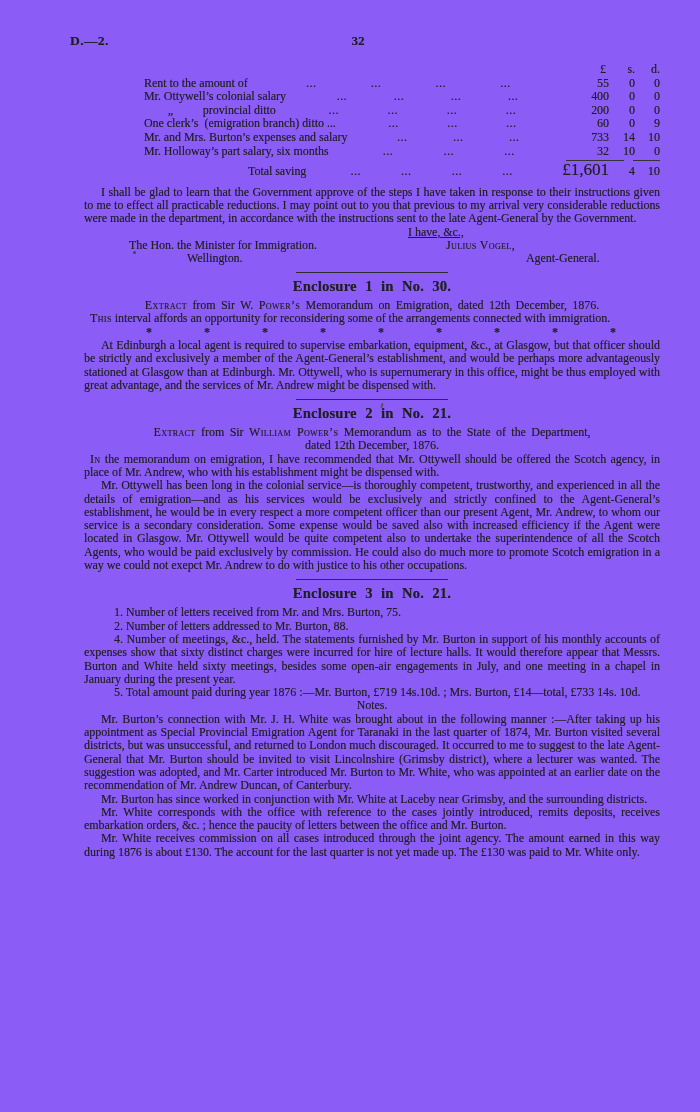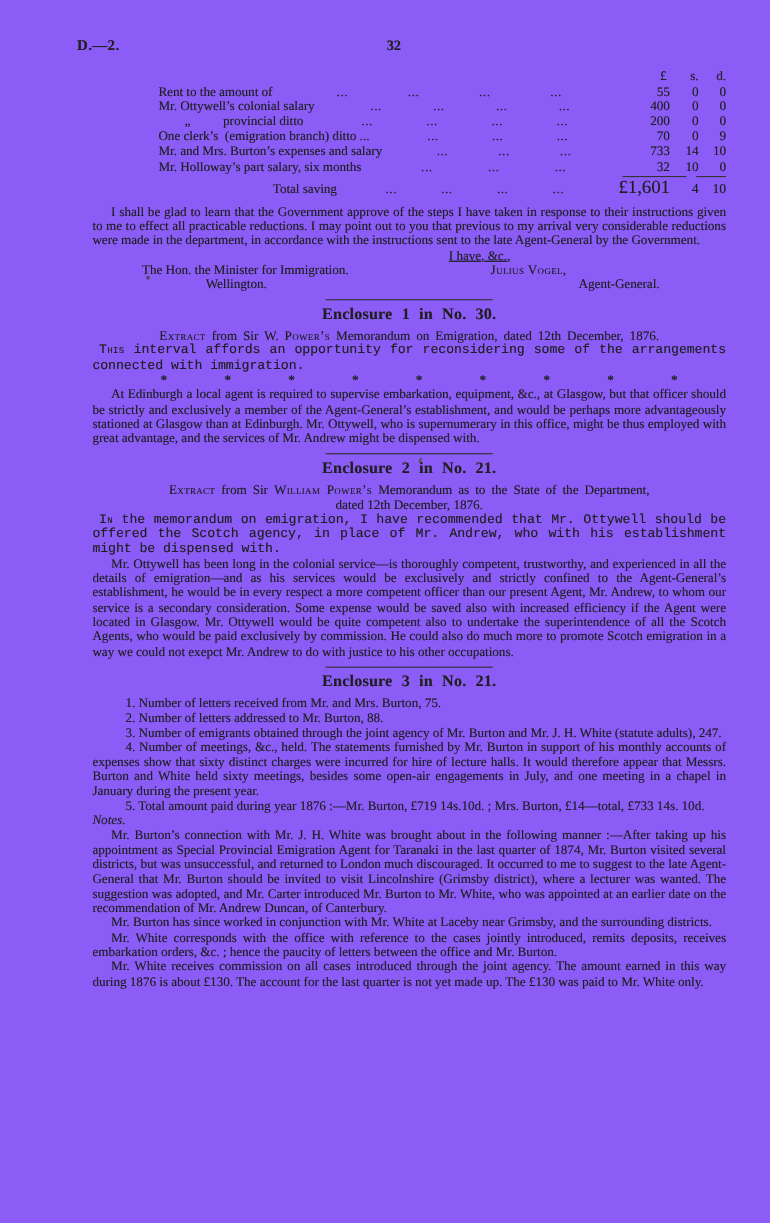--- a/index.html
+++ b/index.html
@@ -44,24 +44,24 @@
 
   .sc { font-variant: small-caps; letter-spacing: .4px; }
 
   .divider { position: relative; width: 152px; margin: 7px auto 5px; border-top: 1.2px solid #2e2e2e; }
   .speck-comma { position: absolute; left: 56%; top: 3px; width: 2px; height: 5px; background: #555; border-radius: 1.5px; transform: rotate(18deg); }
   .ink-dot { position: absolute; width: 2.5px; height: 2.5px; background: #4a4a4a; border-radius: 50%; }
 
   .enc-heading { text-align: center; text-indent: 0; font-size: 14.6px; line-height: 17px; word-spacing: 4.5px; letter-spacing: .2px; margin: 3px 0 4px; }
   .extract { text-align: center; text-indent: 0; word-spacing: 2.5px; }
   .center-line { text-align: center; text-indent: 0; }
-  .flush { text-indent: 6px; font-family: Liberation Mono, monospace; }
+  .flush { text-indent: 6px; }
   .asterisk-row { display: flex; justify-content: space-between; margin: 0 44px 0 62px; font-weight: bold; line-height: 13.2px; }
   .item { text-indent: 30px; }
-  .notes-heading { font-style: italic; text-indent: 0; }
+  .notes-heading { text-align: center; text-indent: 0; }
 </style>
 </head>
 <body>
 
 <div class="page">
 
   <div class="page-header">
     <span class="doc-ref">D.—2.</span>
     <span class="page-num">32</span>
   </div>
@@ -110,21 +110,21 @@
       <span class="t-s">0</span>
       <span class="t-d">0</span>
     </div>
     <div class="t-row">
       <span class="t-label">One clerk’s  (emigration branch) ditto ...</span>
       <span class="t-leaders">
           <span>...</span>
           <span>...</span>
           <span>...</span>
         </span>
-      <span class="t-pounds">70</span>
+      <span class="t-pounds">60</span>
       <span class="t-s">0</span>
       <span class="t-d">9</span>
     </div>
     <div class="t-row">
       <span class="t-label">Mr. and Mrs. Burton’s expenses and salary</span>
       <span class="t-leaders">
           <span>...</span>
           <span>...</span>
           <span>...</span>
         </span>
@@ -209,21 +209,20 @@
     <p class="flush"><span class="sc">In</span><span> the memorandum on emigration, I have recommended that Mr. Ottywell should be offered the Scotch agency, in place of Mr. Andrew, who with his establishment might be dispensed with.</span></p>
     <p class="para">Mr. Ottywell has been long in the colonial service—is thoroughly competent, trustworthy, and experienced in all the details of emigration—and as his services would be exclusively and strictly confined to the Agent-General’s establishment, he would be in every respect a more competent officer than our present Agent, Mr. Andrew, to whom our service is a secondary consideration.  Some expense would be saved also with increased efficiency if the Agent were located in Glasgow.  Mr. Ottywell would be quite competent also to undertake the superintendence of all the Scotch Agents, who would be paid exclusively by commission.  He could also do much more to promote Scotch emigration in a way we could not exepct Mr. Andrew to do with justice to his other occupations.</p>
   </section>
 
   <div class="divider"></div>
 
   <section>
     <h2 class="enc-heading">Enclosure 3 in No. 21.</h2>
     <p class="item">1. Number of letters received from Mr. and Mrs. Burton, 75.</p>
     <p class="item">2. Number of letters addressed to Mr. Burton, 88.</p>
-    <p class="item">3. Number of emigrants obtained through the joint agency of Mr. Burton and Mr. J. H. White (statute adults), 247.</p>
     <p class="item">4. Number of meetings, &amp;c., held.  The statements furnished by Mr. Burton in support of his monthly accounts of expenses show that sixty distinct charges were incurred for hire of lecture halls. It would therefore appear that Messrs. Burton and White held sixty meetings, besides some open-air engagements in July, and one meeting in a chapel in January during the present year.</p>
     <p class="item">5. Total amount paid during year 1876 :—Mr. Burton, £719 14s.10d. ; Mrs. Burton, £14—total, £733 14s. 10d.</p>
     <p class="notes-heading">Notes.</p>
     <p class="para">Mr. Burton’s connection with Mr. J. H. White was brought about in the following manner :—After taking up his appointment as Special Provincial Emigration Agent for Taranaki in the last quarter of 1874, Mr. Burton visited several districts, but was unsuccessful, and returned to London much discouraged.  It occurred to me to suggest to the late Agent-General that Mr. Burton should be invited to visit Lincolnshire (Grimsby district), where a lecturer was wanted.  The suggestion was adopted, and Mr. Carter introduced Mr. Burton to Mr. White, who was appointed at an earlier date on the recommendation of Mr. Andrew Duncan, of Canterbury.</p>
     <p class="para">Mr. Burton has since worked in conjunction with Mr. White at Laceby near Grimsby, and the surrounding districts.</p>
     <p class="para">Mr. White corresponds with the office with reference to the cases jointly introduced, remits deposits, receives embarkation orders, &amp;c. ; hence the paucity of letters between the office and Mr. Burton.</p>
     <p class="para">Mr. White receives commission on all cases introduced through the joint agency.  The amount earned in this way during 1876 is about £130.  The account for the last quarter is not yet made up.  The £130 was paid to Mr. White only.</p>
   </section>
 
   <span class="ink-dot" style="left:133px; top:251px;"></span>

